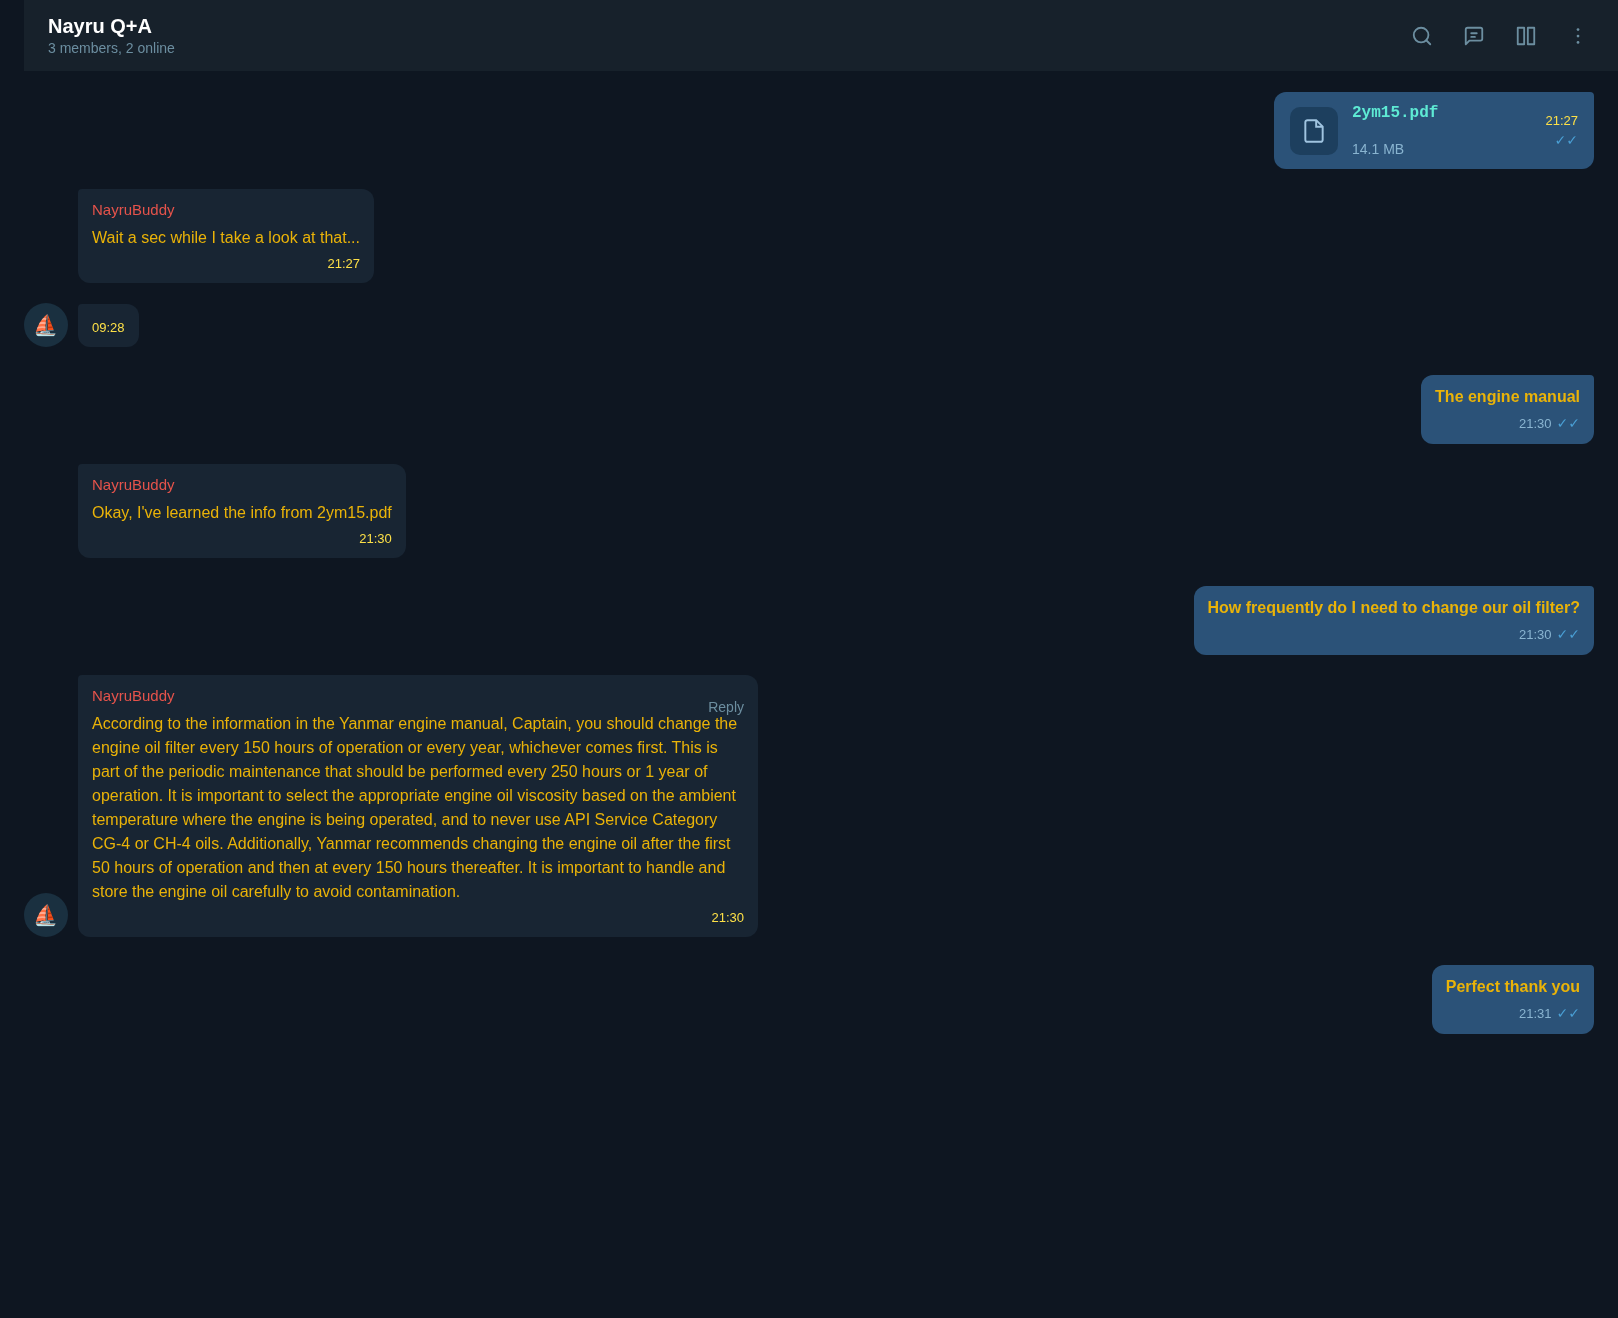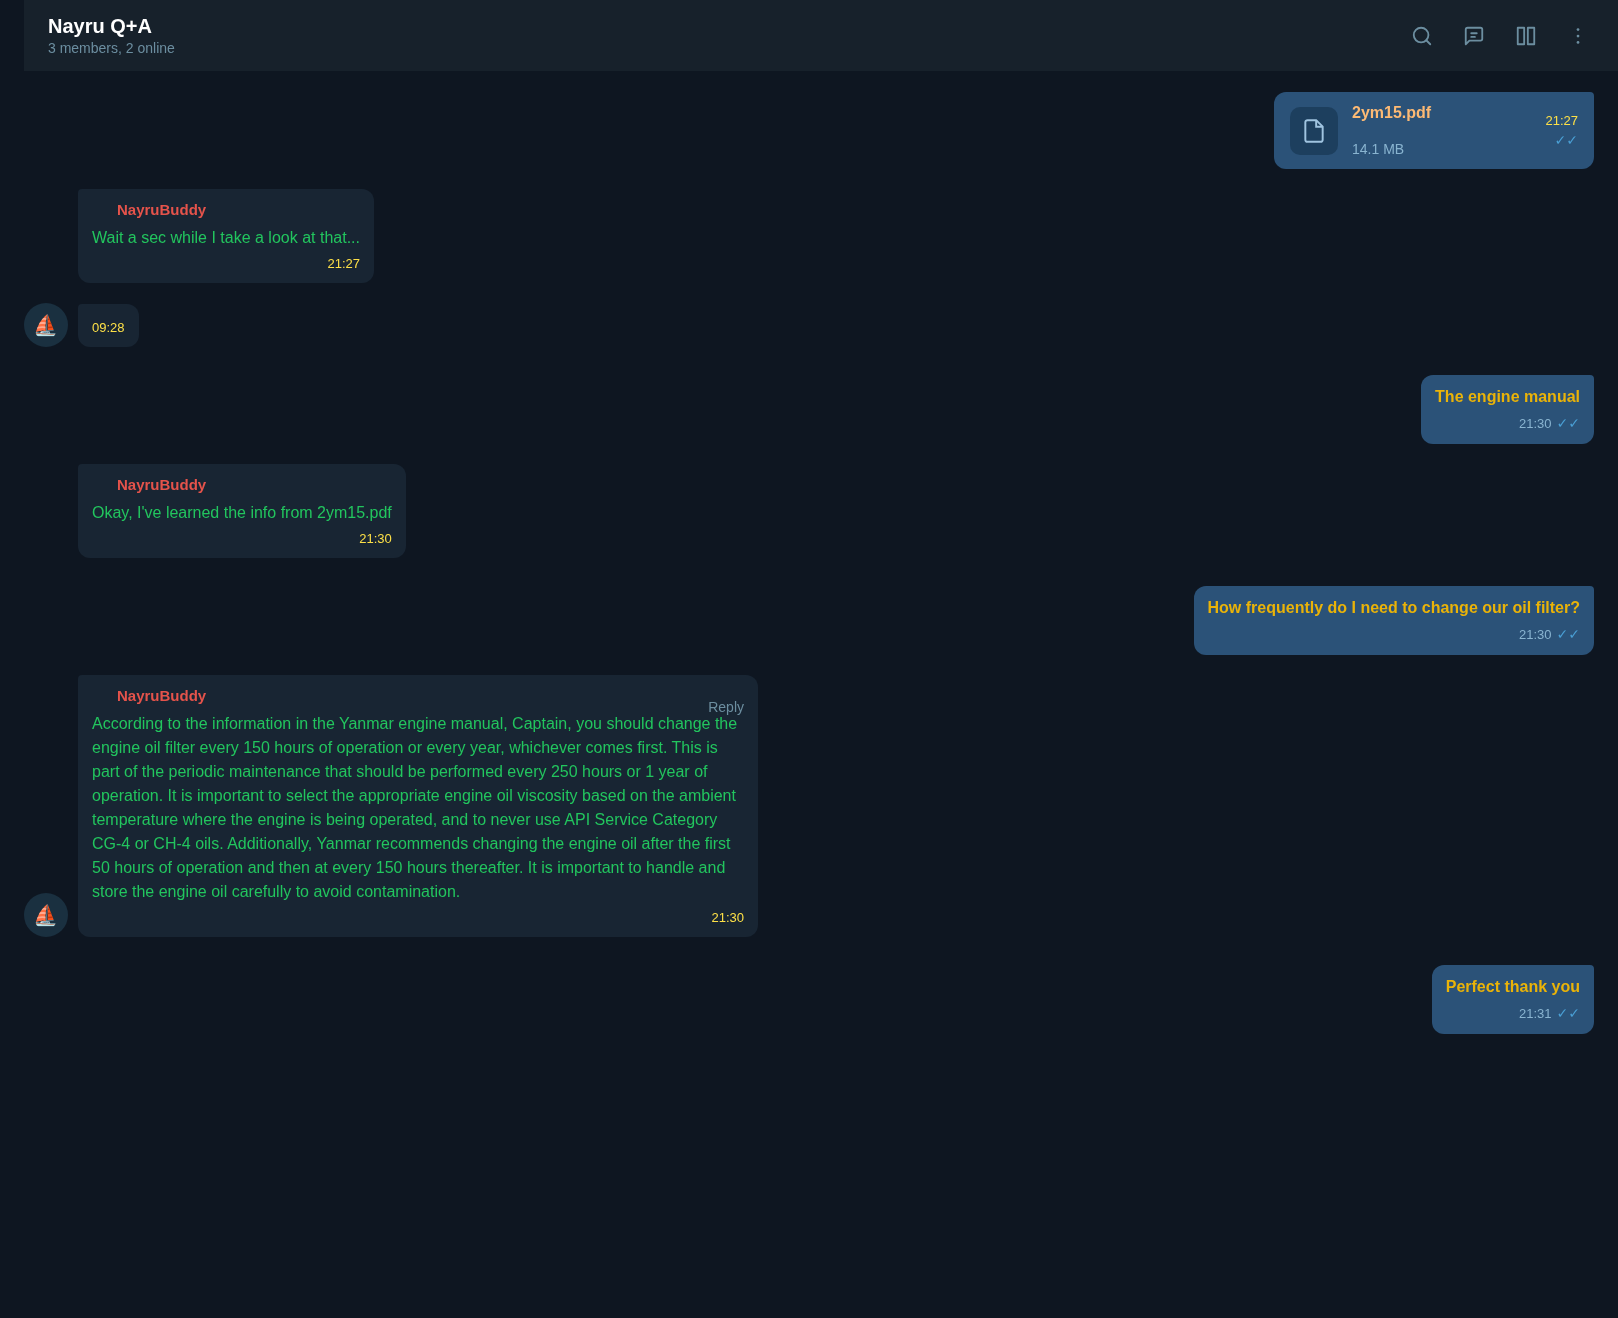--- a/index.html
+++ b/index.html
@@ -105,29 +105,28 @@
     }
 
     .bubble.outgoing {
       background-color: #2b5278;
       border-radius: 12px 4px 12px 12px;
       color: #e8f4fd;
     }
 
     .bubble-sender {
       font-size: 15px;
-      font-weight: 700;
+      font-weight: 400;
       color: #e5534b;
       margin-bottom: 4px;
-      margin-left: 25px;
     }
 
     .bubble-text {
       font-size: 16px;
-      color: #22c55e;
+      color: #eab308;
     }
 
     .bubble.outgoing .bubble-text {
       color: #eab308;
       font-weight: bold;
     }
 
     .bubble-meta {
       display: flex;
       align-items: center;
@@ -173,21 +172,22 @@
       color: #a0c4e0;
     }
 
     .file-info {
       flex: 1;
     }
 
     .file-name {
       font-size: 16px;
       font-weight: 600;
-      color: #fdba74;
+      color: #5eead4;
+      font-family: Liberation Mono, monospace;
     }
 
     .file-size {
       font-size: 14px;
       color: #89b4d0;
       margin-top: 19px;
     }
 
     .file-meta {
       display: flex;

